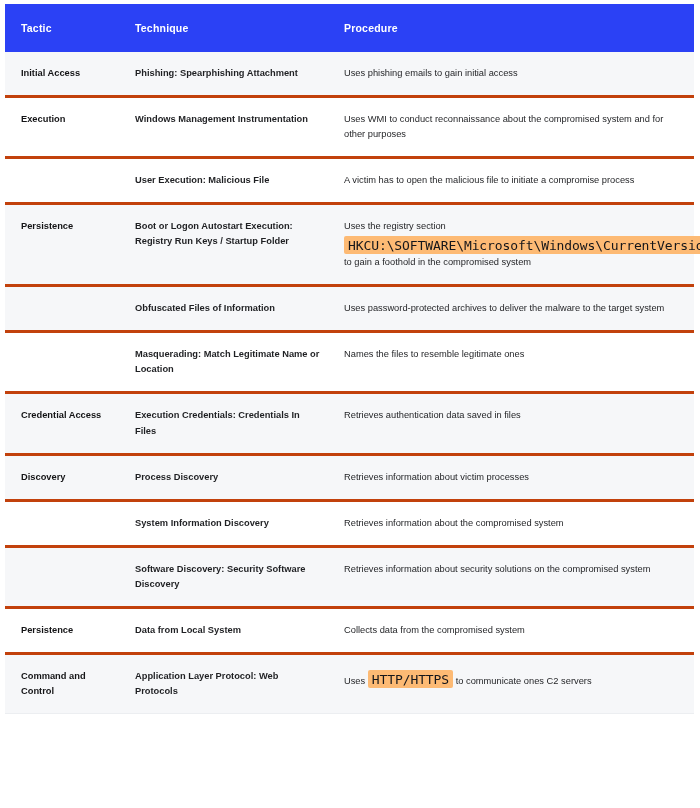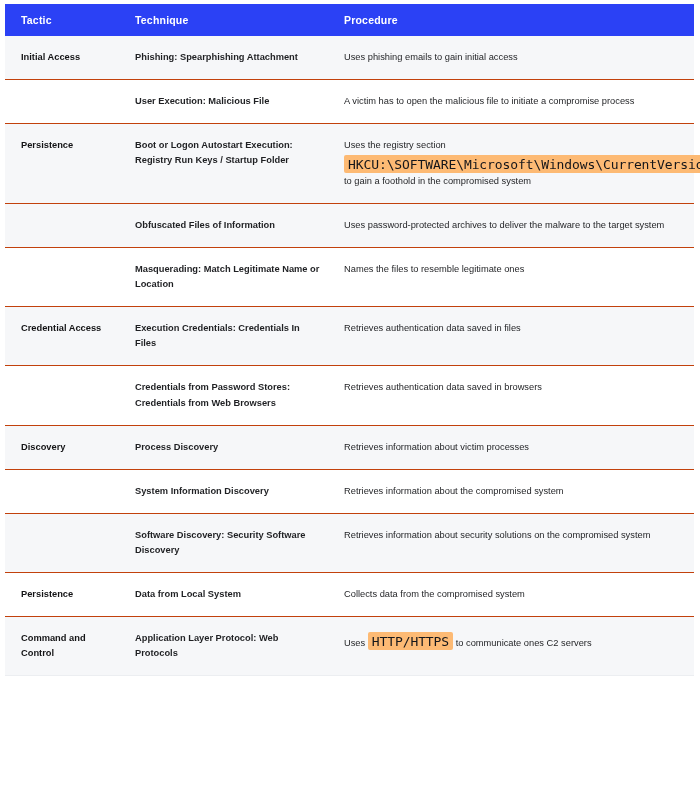--- a/index.html
+++ b/index.html
@@ -39,30 +39,30 @@
     background: #2B41F5;
   }
   thead th {
     color: #ffffff;
     font-size: 10.5px;
     font-weight: bold;
     text-align: left;
     vertical-align: middle;
     padding: 9px 8px 10px 16px;
     letter-spacing: 0.2px;
-    height: 32px;
+    height: 48px;
     box-sizing: border-box;
   }
   thead th.h-technique { padding-left: 12px; }
   thead th.h-procedure { padding-left: 8px; }
 
   
   tbody tr {
     background: #ffffff;
-    border-bottom: 1px solid #c2410c;
+    border-bottom: 3px solid #c2410c;
   }
   tbody tr.striped {
     background: #f6f7f9;
   }
   tbody tr:last-child {
     border-bottom: 1px solid #eceef1;
   }
 
   tbody td {
     font-size: 9.3px;
@@ -118,20 +118,25 @@
         <th class="h-procedure">Procedure</th>
       </tr>
     </thead>
     <tbody id="table-body">
         <tr class="striped">
           <td class="tactic">Initial Access</td>
           <td class="technique">Phishing: Spearphishing Attachment</td>
           <td class="procedure">Uses phishing emails to gain initial access</td>
         </tr>
         <tr>
+          <td class="tactic">Execution</td>
+          <td class="technique">Windows Management Instrumentation</td>
+          <td class="procedure">Uses WMI to conduct reconnaissance about the compromised system and for other purposes</td>
+        </tr>
+        <tr>
           <td class="tactic"></td>
           <td class="technique">User Execution: Malicious File</td>
           <td class="procedure">A victim has to open the malicious file to initiate a compromise process</td>
         </tr>
         <tr class="striped">
           <td class="tactic">Persistence</td>
           <td class="technique">Boot or Logon Autostart Execution: Registry Run Keys / Startup Folder</td>
           <td class="procedure"><span>Uses the registry section</span> <code class="inline-code">HKCU:\SOFTWARE\Microsoft\Windows\CurrentVersion\Run</code> <span>to gain a foothold in the compromised system</span></td>
         </tr>
         <tr class="striped">
@@ -141,25 +146,20 @@
         </tr>
         <tr>
           <td class="tactic"></td>
           <td class="technique">Masquerading: Match Legitimate Name or Location</td>
           <td class="procedure">Names the files to resemble legitimate ones</td>
         </tr>
         <tr class="striped">
           <td class="tactic">Credential Access</td>
           <td class="technique">Execution Credentials: Credentials In Files</td>
           <td class="procedure">Retrieves authentication data saved in files</td>
-        </tr>
-        <tr>
-          <td class="tactic"></td>
-          <td class="technique">Credentials from Password Stores: Credentials from Web Browsers</td>
-          <td class="procedure">Retrieves authentication data saved in browsers</td>
         </tr>
         <tr class="striped">
           <td class="tactic">Discovery</td>
           <td class="technique">Process Discovery</td>
           <td class="procedure">Retrieves information about victim processes</td>
         </tr>
         <tr>
           <td class="tactic"></td>
           <td class="technique">System Information Discovery</td>
           <td class="procedure">Retrieves information about the compromised system</td>

